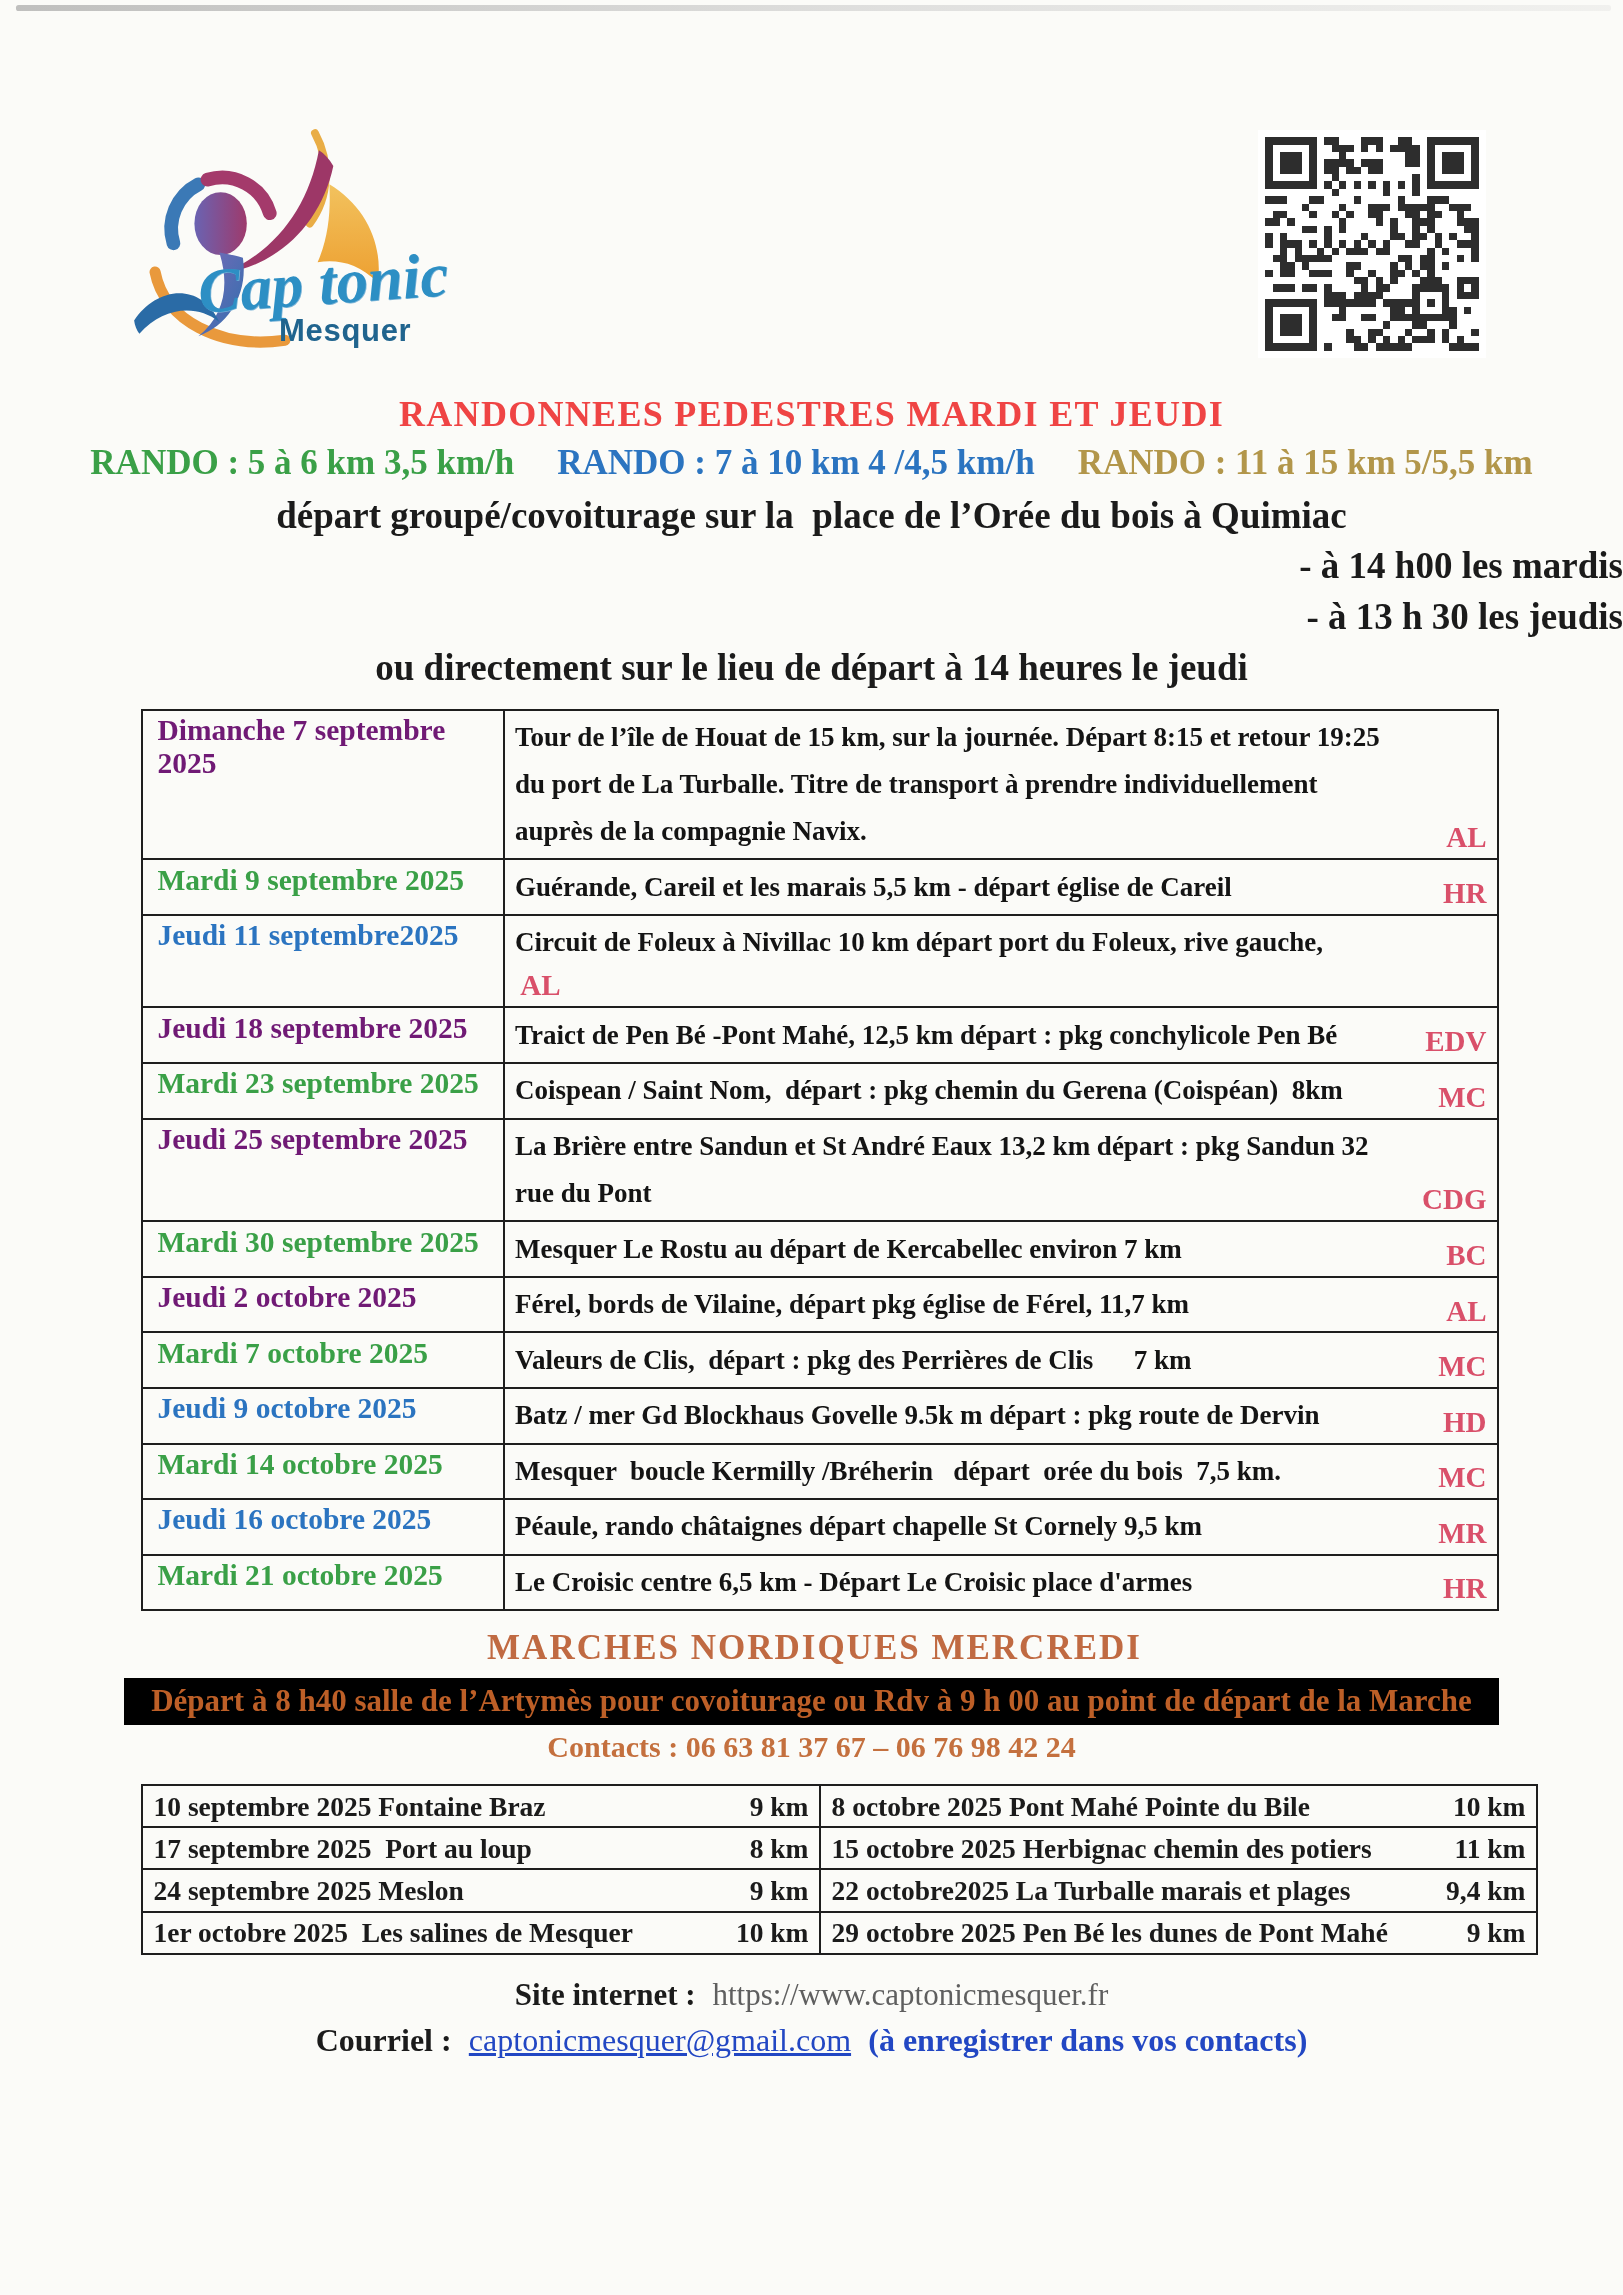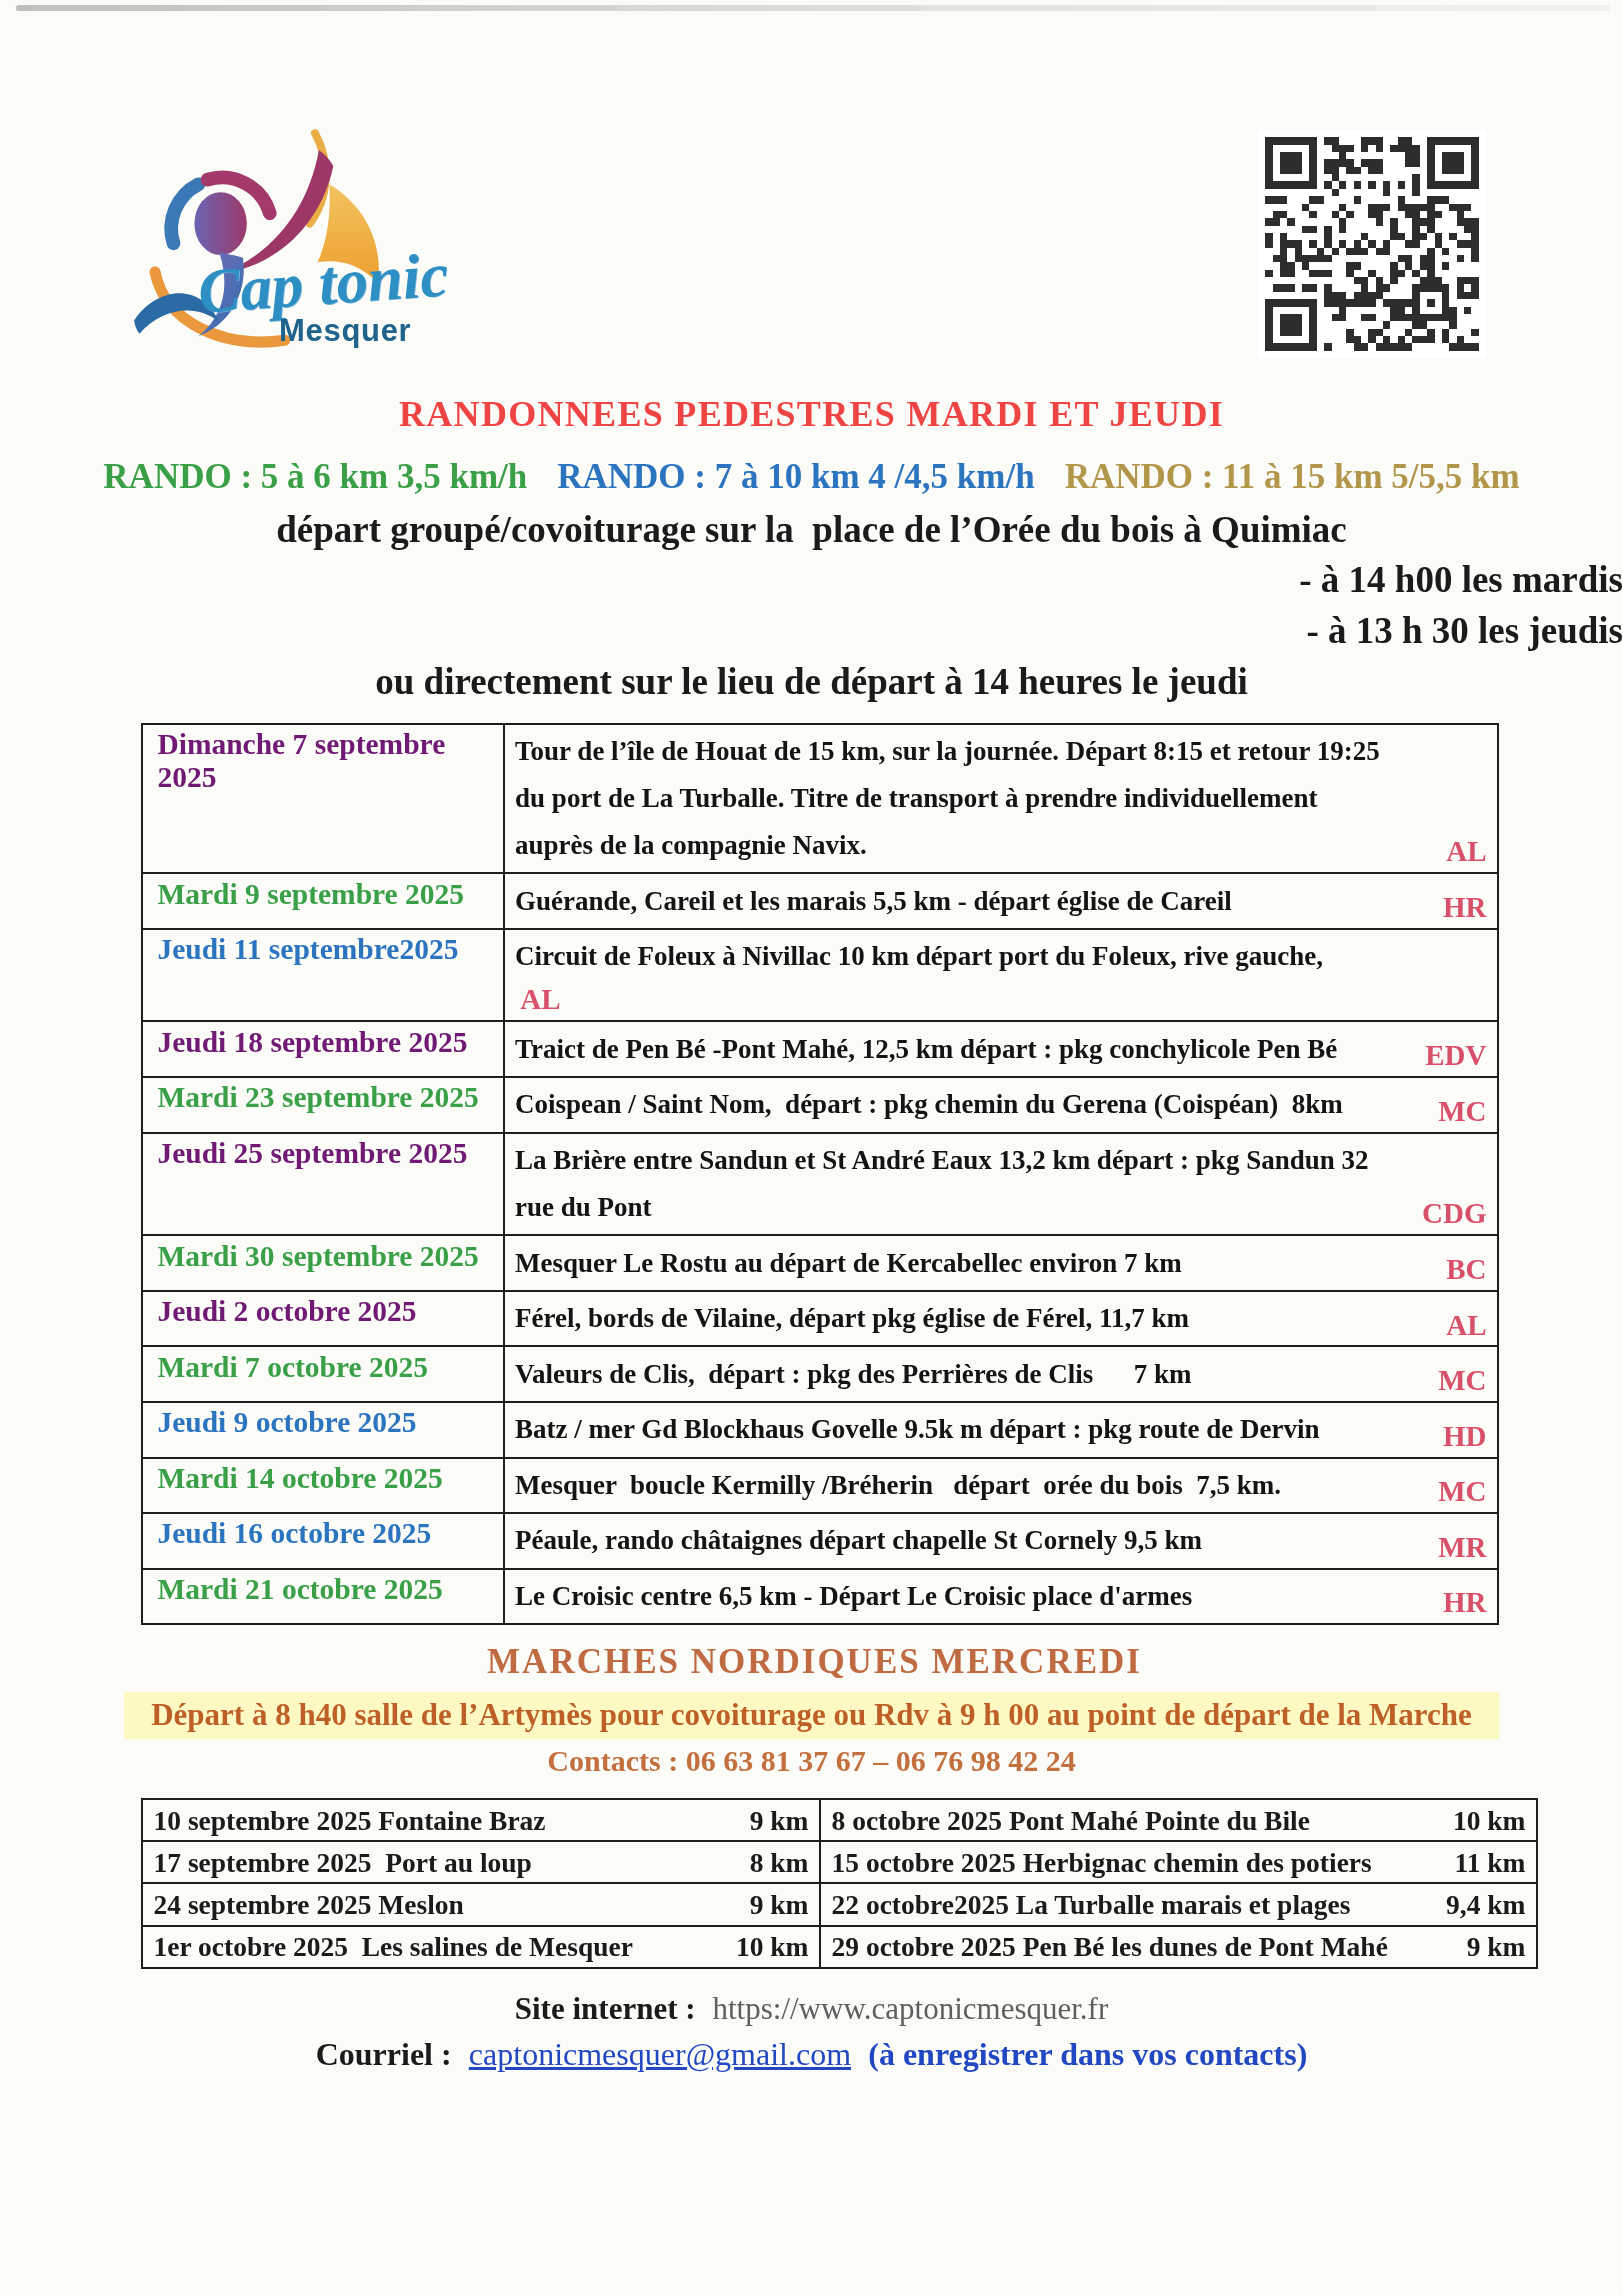--- a/index.html
+++ b/index.html
@@ -34,22 +34,22 @@
   
   .qr{position:absolute;left:1258px;top:130px;width:228px;height:228px;background:#fff;}
   .qr svg{width:100%;height:100%;fill:#2d2d2d;shape-rendering:crispEdges;}
   
   .content{position:absolute;top:393px;left:0;width:1623px;}
   .title{
     margin:0;text-align:center;
     font-size:36px;font-weight:bold;color:#ef4444;letter-spacing:1.3px;
   }
   .levels{
-    display:flex;justify-content:center;gap:30px;
-    margin-top:22px;font-size:35px;font-weight:bold;white-space:pre;
+    display:flex;justify-content:center;gap:43px;
+    margin-top:8px;font-size:35px;font-weight:bold;white-space:pre;
   }
   .green{color:#3aa047;}
   .blue{color:#2b74c0;}
   .khaki{color:#b2964a;}
   .orange{color:#701a75;}
   .meeting{margin:10.5px 0 0;text-align:center;font-size:37px;font-weight:bold;white-space:pre-wrap;}
   .time{margin:7.9px 0 0;text-align:right;font-size:37px;font-weight:bold;}
   .direct{margin:7.9px 0 0;text-align:center;font-size:37px;font-weight:bold;}
   
   table{border-collapse:collapse;}
@@ -65,21 +65,21 @@
   .code{font-size:29px;font-weight:bold;color:#d9506a;}
   .code.right{position:absolute;right:10.5px;bottom:3.9px;}
   .code.newline{display:block;margin:2.6px 0 1.3px 5.2px;}
   
   .nordic-title{
     margin:17px 0 0;text-align:center;
     font-size:35px;font-weight:bold;color:#c06a42;letter-spacing:2px;padding-left:6px;
   }
   .highlight{
     margin:9.2px auto 0;width:1375px;
-    background:#fef9c3;color:#bd5f27;
+    background:#000000;color:#bd5f27;
     font-size:31px;font-weight:bold;text-align:center;
     padding:5.2px 0 6.5px;white-space:nowrap;
   }
   .contacts{margin:5.2px 0 0;text-align:center;font-size:30px;font-weight:bold;color:#c4703e;}
   table.nordic{margin:19.6px 0 0 141px;width:1358px;table-layout:fixed;}
   table.nordic td{border-top:2px solid #1e1e1e;border-bottom:2px solid #1e1e1e;vertical-align:middle;padding:4.6px 0;}
   table.nordic tr td:first-child{border-left:2px solid #1e1e1e;}
   table.nordic tr td:last-child{border-right:2px solid #1e1e1e;}
   td.n-label{width:524px;padding-left:10.5px !important;}
   td.n-label.divider{border-left:2px solid #1e1e1e;width:563px;}

